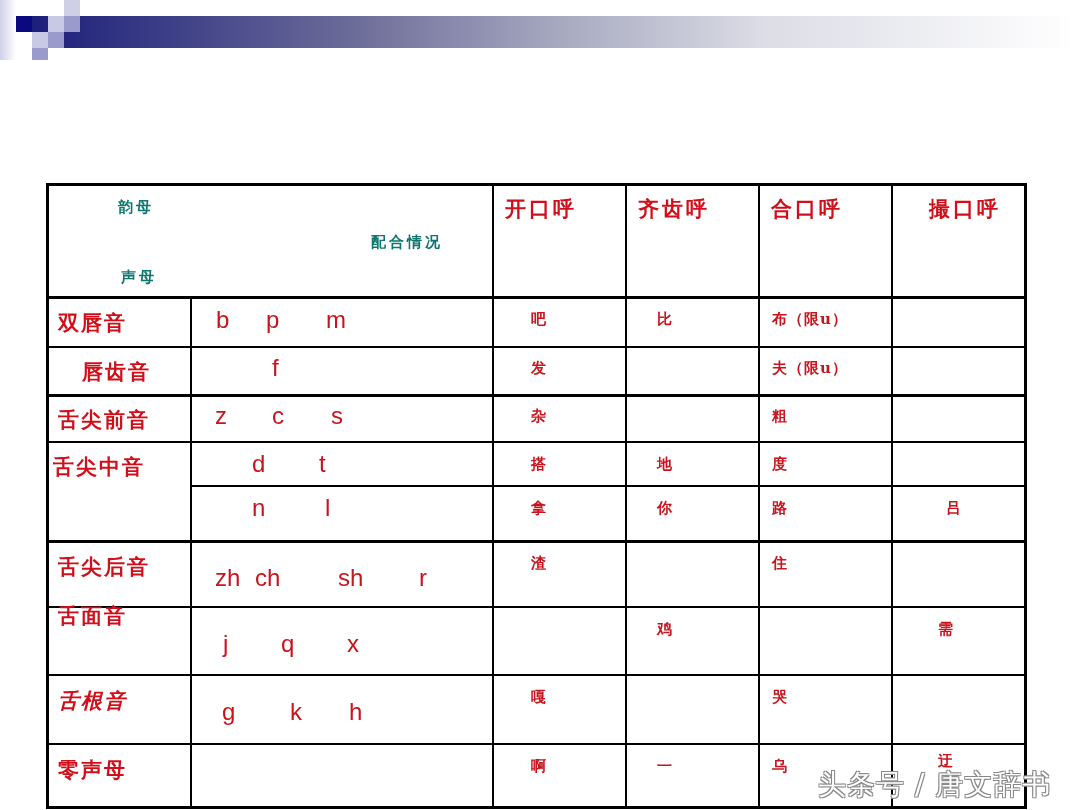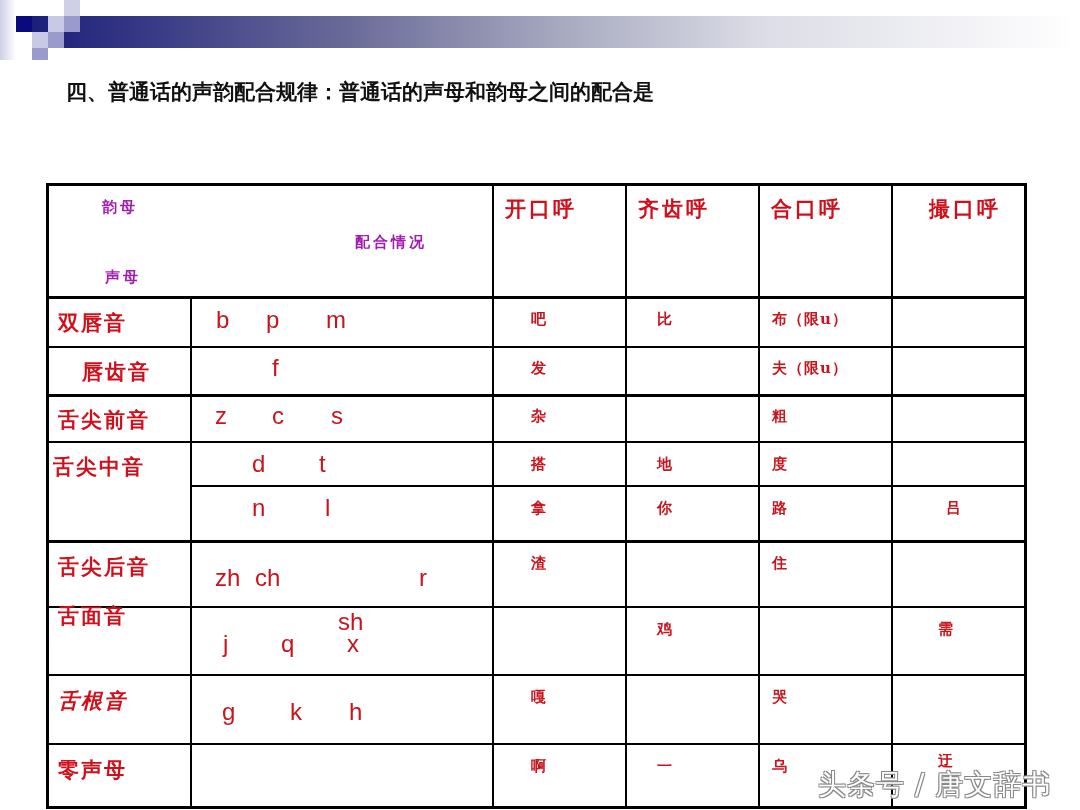--- a/index.html
+++ b/index.html
@@ -24,21 +24,21 @@
   
   .intro { position: absolute; left: 66px; top: 74px; color: #111; font-family: "DejaVu Serif", serif; font-weight: bold; font-size: 21px; line-height: 35px; }
   .intro .l1 { padding-left: 0; }
   .intro .l2, .intro .l3 { padding-left: 41px; }
 
   
   .tbl { position: absolute; left: 46px; top: 183px; width: 981px; height: 626px; border: 3px solid #000; }
   .vl, .hl { position: absolute; background: #000; }
   .cell { position: absolute; }
   .hdr-big { font-family: "DejaVu Serif", serif; font-weight: bold; font-size: 21px; letter-spacing: 3px; color: #d10f1a; }
-  .hdr-small { font-family: Liberation Mono, monospace; font-weight: bold; font-size: 15px; letter-spacing: 3px; color: #a21caf; }
+  .hdr-small { font-family: Liberation Mono, monospace; font-weight: bold; font-size: 15px; letter-spacing: 3px; color: #0f766e; margin-left: 16px; }
   .rowlabel { font-family: "DejaVu Serif", serif; font-weight: bold; font-size: 21px; letter-spacing: 2px; color: #d10f1a; }
   .pinyin { font-family: "Liberation Sans", sans-serif; font-size: 24px; color: #c8141c; }
   .ex { font-family: "DejaVu Serif", serif; font-weight: bold; font-size: 15px; color: #c8141c; }
   .ex-wide { letter-spacing: 1px; }
 
   .watermark { position: absolute; left: 818px; top: 766px; font-family: "DejaVu Sans", sans-serif; font-size: 28px; color: #ffffff;
     text-shadow: -1px -1px 0 #888, 1px -1px 0 #888, -1px 1px 0 #888, 1px 1px 0 #888; letter-spacing: 1px; }
 </style>
 </head>
 <body>
@@ -49,21 +49,20 @@
   <div class="sq sq2"></div>
   <div class="sq sq3"></div>
   <div class="sq sq4"></div>
   <div class="sq sq5"></div>
   <div class="sq sq6"></div>
   <div class="sq sq7"></div>
   <div class="sq sq8"></div>
 </div>
 
 <div class="intro">
-  <div class="l1">四、普通话的声韵配合规律：普通话的声母和韵母之间的配合是</div>
 </div>
 
 <div class="tbl">
 
   <div class="vl" style="left:141px; top:111px; width:2px; height:512px;"></div>
   <div class="vl" style="left:443px; top:0; width:2px; height:620px;"></div>
   <div class="vl" style="left:576px; top:0; width:2px; height:620px;"></div>
   <div class="vl" style="left:709px; top:0; width:2px; height:620px;"></div>
   <div class="vl" style="left:842px; top:0; width:2px; height:620px;"></div>
 
@@ -116,21 +115,21 @@
   <div class="cell pinyin" style="left:203px; top:308px;">n</div>
   <div class="cell pinyin" style="left:276px; top:308px;">l</div>
   <div class="cell ex" style="left:482px; top:313px;">拿</div>
   <div class="cell ex" style="left:608px; top:313px;">你</div>
   <div class="cell ex" style="left:723px; top:313px;">路</div>
   <div class="cell ex" style="left:897px; top:313px;">吕</div>
 
   <div class="cell rowlabel" style="left:9px; top:367px;">舌尖后音</div>
   <div class="cell pinyin" style="left:166px; top:378px;">zh</div>
   <div class="cell pinyin" style="left:206px; top:378px;">ch</div>
-  <div class="cell pinyin" style="left:289px; top:378px;margin-top:44px;">sh</div>
+  <div class="cell pinyin" style="left:289px; top:378px;">sh</div>
   <div class="cell pinyin" style="left:370px; top:378px;">r</div>
   <div class="cell ex" style="left:482px; top:368px;">渣</div>
   <div class="cell ex" style="left:723px; top:368px;">住</div>
 
   <div class="cell rowlabel" style="left:9px; top:416px;">舌面音</div>
   <div class="cell pinyin" style="left:174px; top:444px;">j</div>
   <div class="cell pinyin" style="left:232px; top:444px;">q</div>
   <div class="cell pinyin" style="left:298px; top:444px;">x</div>
   <div class="cell ex" style="left:608px; top:434px;">鸡</div>
   <div class="cell ex" style="left:889px; top:434px;">需</div>

